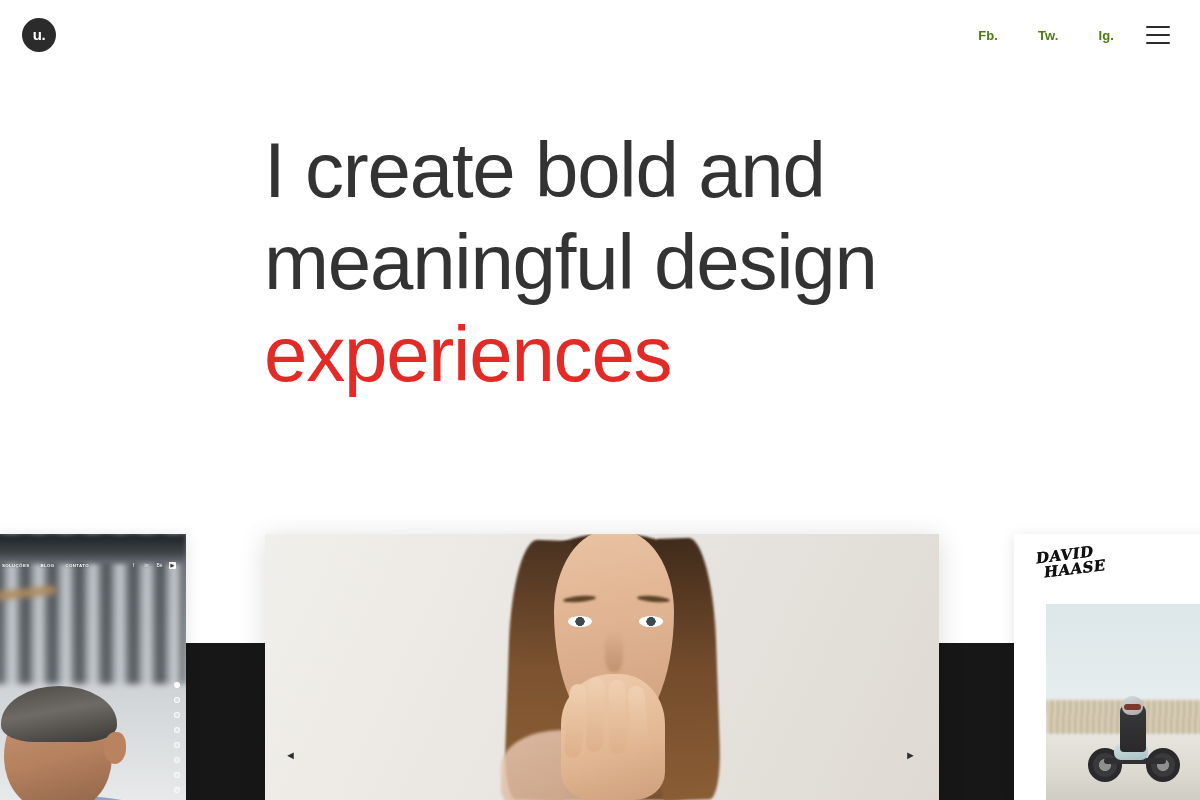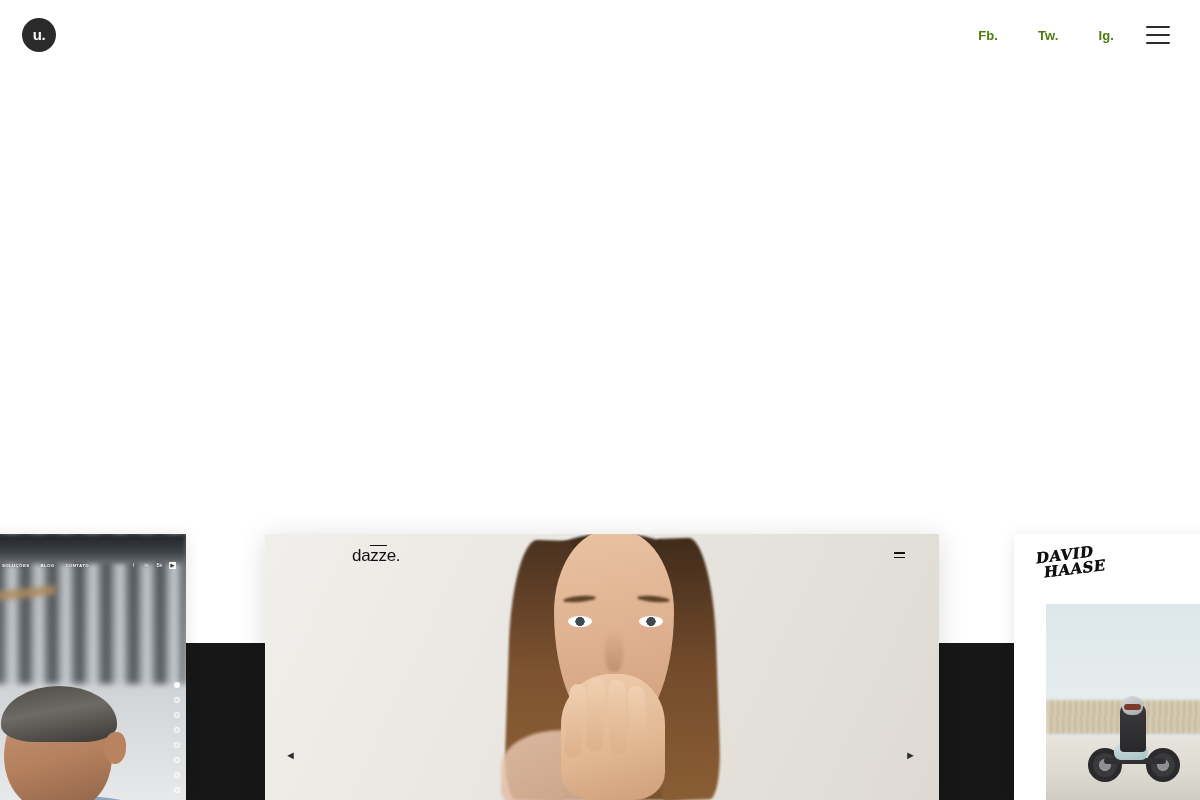--- a/index.html
+++ b/index.html
@@ -336,20 +336,25 @@
       <a class="nav-link">Ig.</a>
 
       <div class="menu-toggle">
         <span></span>
         <span></span>
         <span></span>
       </div>
     </nav>
   </header>
 
+  <section class="hero">
+    <div class="hero-line">I create bold and</div>
+    <div class="hero-line">meaningful design</div>
+    <div class="hero-line accent">experiences</div>
+  </section>
 
   <div class="band band-left"></div>
   <div class="band band-right"></div>
 
   <article class="card-left">
     <div class="cl-photo">
       <div class="cl-bars"></div>
       <div class="cl-ceiling"></div>
       <div class="cl-wood"></div>
       <div class="cl-shirt"></div>
@@ -397,28 +402,20 @@
       <div class="cc-eye r"></div>
       <div class="cc-nose"></div>
       <div class="cc-sleeve"></div>
       <div class="cc-hand"></div>
       <div class="cc-finger f1"></div>
       <div class="cc-finger f2"></div>
       <div class="cc-finger f3"></div>
       <div class="cc-finger f4"></div>
     </div>
 
-    <div class="cc-topbar">
-      <div class="cc-logo"><span>da</span><span class="zz">zz</span><span>e.</span></div>
-
-      <div class="cc-menu">
-        <span></span>
-        <span></span>
-      </div>
-    </div>
 
     <div class="cc-arrow prev">◄</div>
     <div class="cc-arrow next">►</div>
   </article>
 
   <article class="card-right">
     <div class="cr-logo">
       <span class="l1">DAVID</span>
       <span class="l2">HAASE</span>
     </div>

